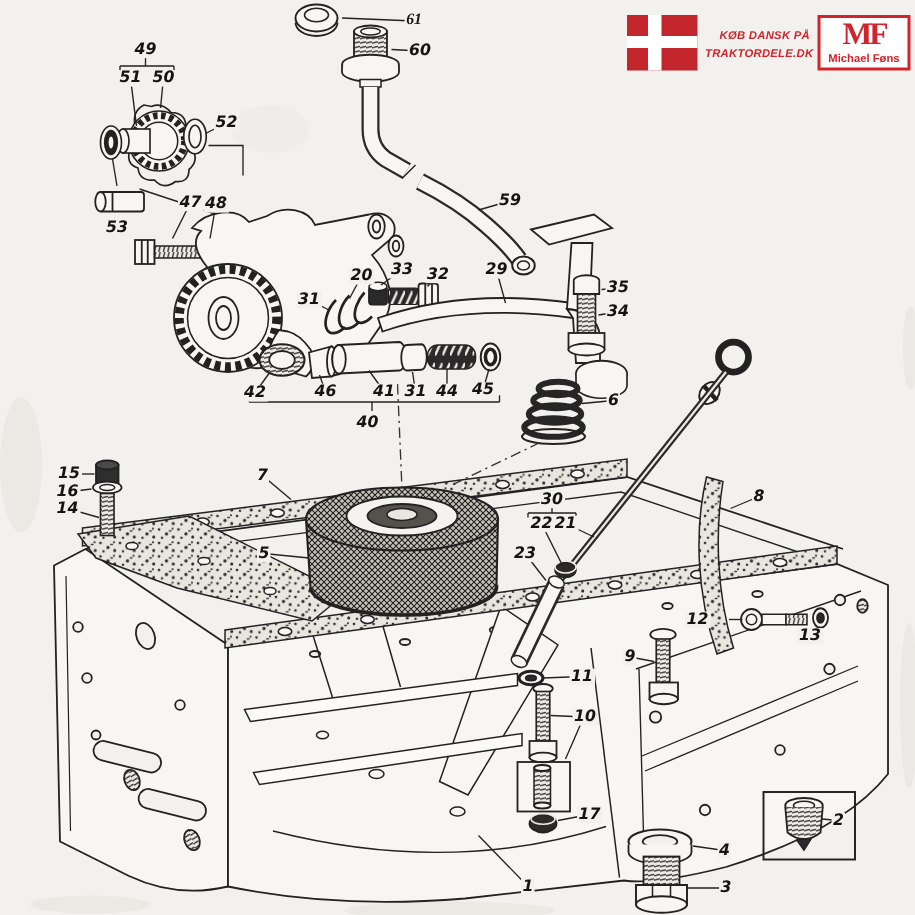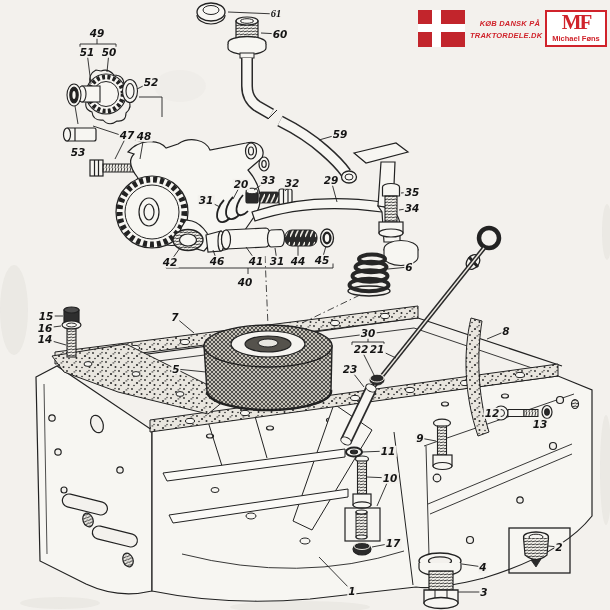--- a/index.html
+++ b/index.html
@@ -371,21 +371,21 @@
       <span class="callout" style="left: 559px; top: 547px;">2</span>
       <span class="callout" style="left: 484px; top: 592px;">3</span>
       <span class="callout" style="left: 483px; top: 567px;">4</span>
       <span class="callout" style="left: 176px; top: 369px;">5</span>
       <span class="callout" style="left: 409px; top: 267px;">6</span>
       <span class="callout" style="left: 175px; top: 317px;">7</span>
       <span class="callout" style="left: 506px; top: 331px;">8</span>
       <span class="callout" style="left: 420px; top: 438px;">9</span>
       <span class="callout" style="left: 390px; top: 478px;">10</span>
       <span class="callout" style="left: 388px; top: 451px;">11</span>
-      <span class="callout" style="left: 492px; top: 413px; text-align: center;">12</span>
+      <span class="callout" style="left: 465px; top: 413px; text-align: center;">12</span>
       <span class="callout" style="left: 540px; top: 424px;">13</span>
       <span class="callout" style="left: 45px; top: 339px;">14</span>
       <span class="callout" style="left: 46px; top: 316px; font-style: italic;">15</span>
       <span class="callout" style="left: 45px; top: 328px;">16</span>
       <span class="callout" style="left: 393px; top: 543px;">17</span>
       <span class="callout" style="left: 368px; top: 333px;">30</span>
       <span class="callout" style="left: 377px; top: 349px;">21</span>
       <span class="callout" style="left: 361px; top: 349px;">22</span>
       <span class="callout" style="left: 350px; top: 369px;">23</span>
       <span class="callout" style="left: 331px; top: 180px;">29</span>

